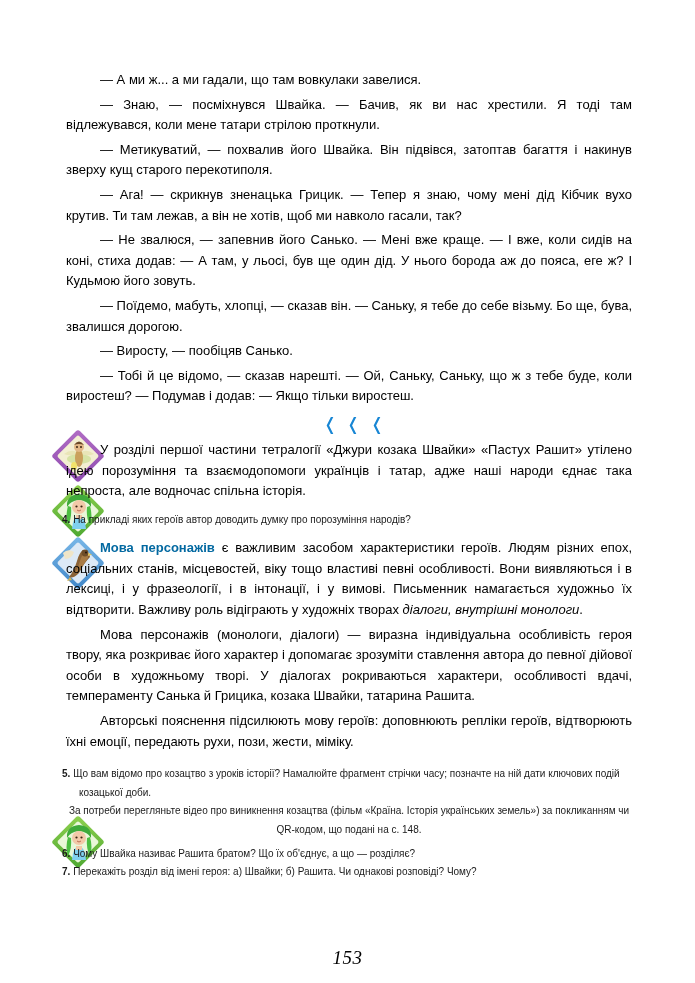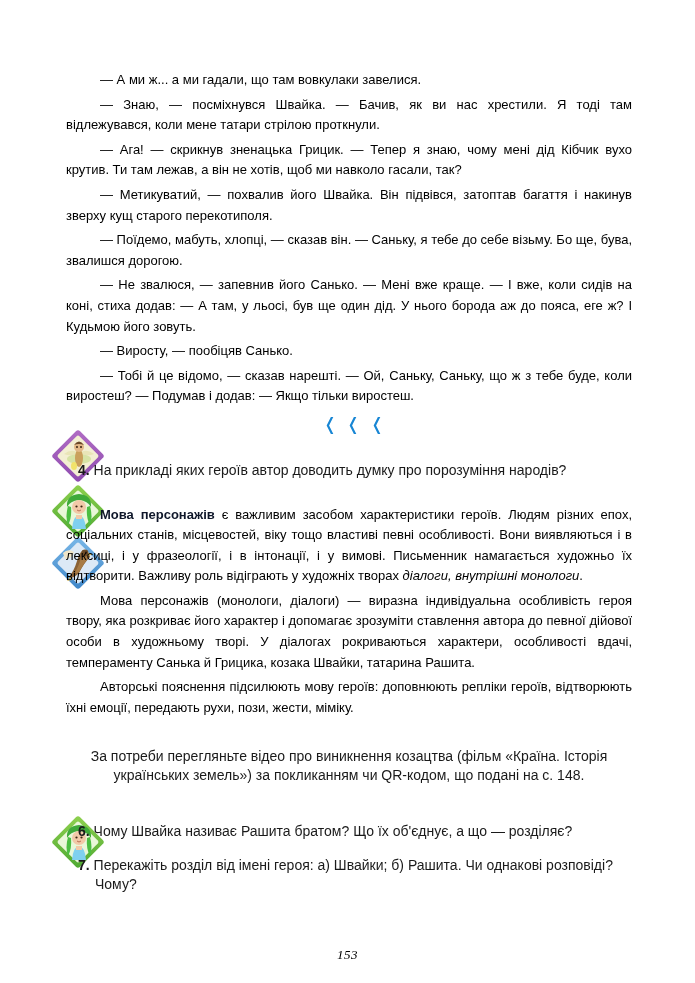--- a/index.html
+++ b/index.html
@@ -53,31 +53,31 @@
     font-size: 17px;
     letter-spacing: 9px;
     line-height: 20px;
     font-family: "DejaVu Sans", sans-serif;
     user-select: none;
   }
   .ornament-row span { display: inline-block; transform: scaleX(-1); }
 
   
   .term      { color: #1e90d8; }
-  .term-bold { color: #0f172a; font-weight: bold; }
+  .term-bold { color: #0369a1; font-weight: bold; }
   .ital      { font-style: italic; }
 
   
   .q-block {
     font-family: "Liberation Sans", "DejaVu Sans", sans-serif;
-    font-size: 14px;
+    font-size: 10px;
     line-height: 18.6px;
     color: #1a1a1a;
     text-align: left;
-    margin: 16px;
+    margin: 0;
   }
   .q-block .qnum { font-weight: bold; }
   .q-hang {
     padding-left: 17px;
     text-indent: -17px;
   }
   .q-sub {
     padding-left: 0;
     text-indent: 0;
     text-align: center;
@@ -119,21 +119,21 @@
 
   
   .folio {
     position: absolute;
     left: 0;
     top: 947px;
     width: 695px;
     text-align: center;
     font-family: "Liberation Serif", "DejaVu Serif", serif;
     font-style: italic;
-    font-size: 13px;
+    font-size: 19px;
     letter-spacing: 0.5px;
   }
 </style>
 </head>
 <body>
 
 <div class="page">
 
   <div class="margin-icon" style="left:52px; top:430px;">
     <div class="diamond purple">
@@ -207,48 +207,50 @@
         <path d="M24 30 h6 v4 h-6 Z" fill="#f2c9a8"></path>
       </g>
     </svg>
   </div>
 
   <div class="content">
 
     <div class="dialogue-block">
       <p class="body-par">— А ми ж... а ми гадали, що там вовкулаки завелися.</p>
       <p class="body-par">— Знаю, — посміхнувся Швайка. — Бачив, як ви нас хрестили. Я тоді там відлежувався, коли мене татари стрілою проткнули.</p>
+      <p class="body-par">— Метикуватий, — похвалив його Швайка. Він підвівся, затоптав багаття і накинув зверху кущ старого перекотиполя.</p>
       <p class="body-par">— Ага! — скрикнув зненацька Грицик. — Тепер я знаю, чому мені дід Кібчик вухо крутив. Ти там лежав, а він не хотів, щоб ми навколо гасали, так?</p>
-      <p class="body-par">— Метикуватий, — похвалив його Швайка. Він підвівся, затоптав багаття і накинув зверху кущ старого перекотиполя.</p>
+      <p class="body-par">— Не звалюся, — запевнив його Санько. — Мені вже краще. — І вже, коли сидів на коні, стиха додав: — А там, у льосі, був ще один дід. У нього борода аж до пояса, еге ж? І Кудьмою його зовуть.</p>
       <p class="body-par">— Поїдемо, мабуть, хлопці, — сказав він. — Саньку, я тебе до себе візьму. Бо ще, бува, звалишся дорогою.</p>
-      <p class="body-par">— Не звалюся, — запевнив його Санько. — Мені вже краще. — І вже, коли сидів на коні, стиха додав: — А там, у льосі, був ще один дід. У нього борода аж до пояса, еге ж? І Кудьмою його зовуть.</p>
       <p class="body-par">— Виросту, — пообіцяв Санько.</p>
       <p class="body-par">— Тобі й це відомо, — сказав нарешті. — Ой, Саньку, Саньку, що ж з тебе буде, коли виростеш? — Подумав і додав: — Якщо тільки виростеш.</p>
     </div>
 
     <div class="ornament-row">
       <span>❭</span><span>❭</span><span>❭</span>
     </div>
 
+    <p class="body-par">У розділі першої частини тетралогії «Джури козака Швайки» «Пастух Рашит» утілено ідею порозуміння та взаємодопомоги українців і татар, адже наші народи єднає така непроста, але водночас спільна історія.</p>
 
     <div class="gap-sm"></div>
 
     <p class="q-block q-hang"><span class="qnum">4.</span> <span>На прикладі яких героїв автор доводить думку про порозуміння народів?</span></p>
 
     <div class="gap-sm"></div>
 
 
     <p class="body-par"><span class="term-bold">Мова персонажів</span><span> є важливим засобом характеристики героїв. Людям різних епох, соціальних станів, місцевостей, віку тощо властиві певні особливості. Вони виявляються і в лексиці, і у фразеології, і в інтонації, і у вимові. Письменник намагається художньо їх відтворити. Важливу роль відіграють у художніх творах </span><span class="ital">діалоги, внутрішні монологи</span><span>.</span></p>
 
     <p class="body-par">Мова персонажів (монологи, діалоги) — виразна індивідуальна особливість героя твору, яка розкриває його характер і допомагає зрозуміти ставлення автора до певної дійової особи в художньому творі. У діалогах рокриваються характери, особливості вдачі, темпераменту Санька й Грицика, козака Швайки, татарина Рашита.</p>
 
     <p class="body-par">Авторські пояснення підсилюють мову героїв: доповнюють репліки героїв, відтворюють їхні емоції, передають рухи, пози, жести, міміку.</p>
 
     <div class="gap-md"></div>
 
+    <p class="q-block q-hang"><span class="qnum">5.</span> <span>Що вам відомо про козацтво з уроків історії? Намалюйте фрагмент стрічки часу; позначте на ній дати ключових подій козацької доби.</span></p>
     <p class="q-block q-sub">За потреби перегляньте відео про виникнення козацтва (фільм «Країна. Історія українських земель») за покликанням чи QR-кодом, що подані на с. 148.</p>
 
     <div class="gap-sm"></div>
 
     <p class="q-block q-hang"><span class="qnum">6.</span> <span>Чому Швайка називає Рашита братом? Що їх об'єднує, а що — розділяє?</span></p>
 
     <p class="q-block q-hang"><span class="qnum">7.</span> <span>Перекажіть розділ від імені героя: а) Швайки; б) Рашита. Чи однакові розповіді? Чому?</span></p>
 
   </div>
 

